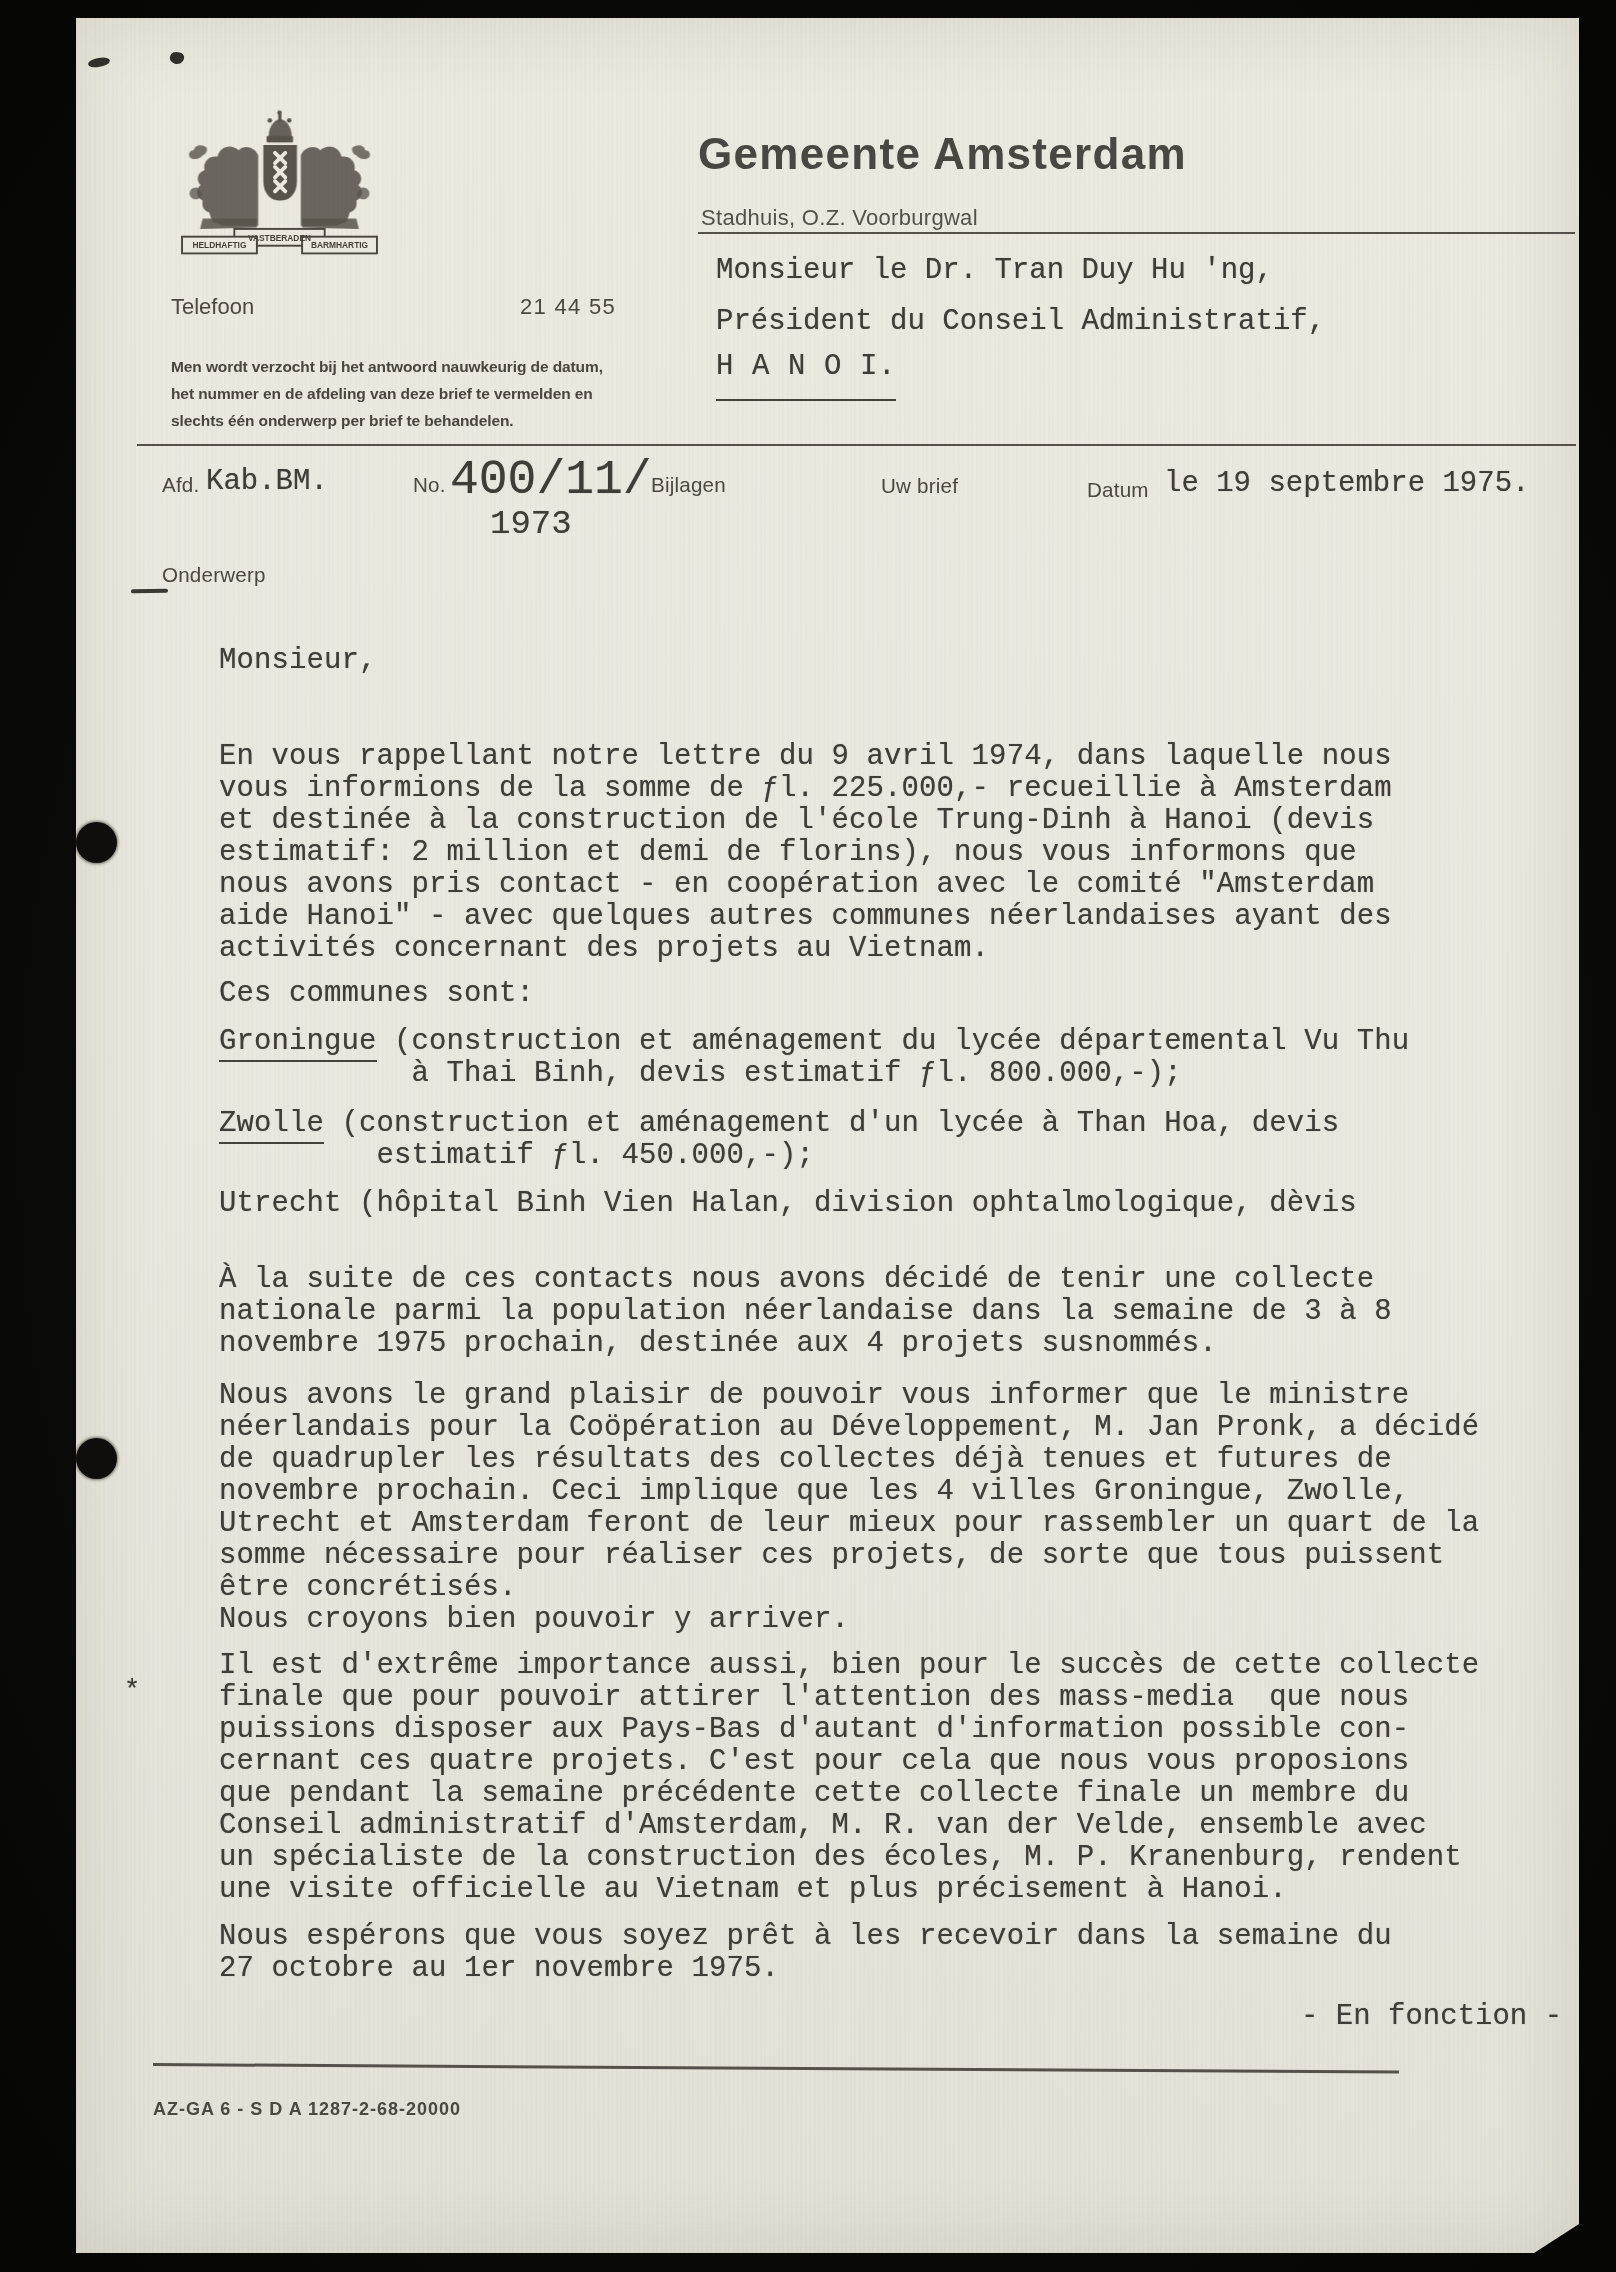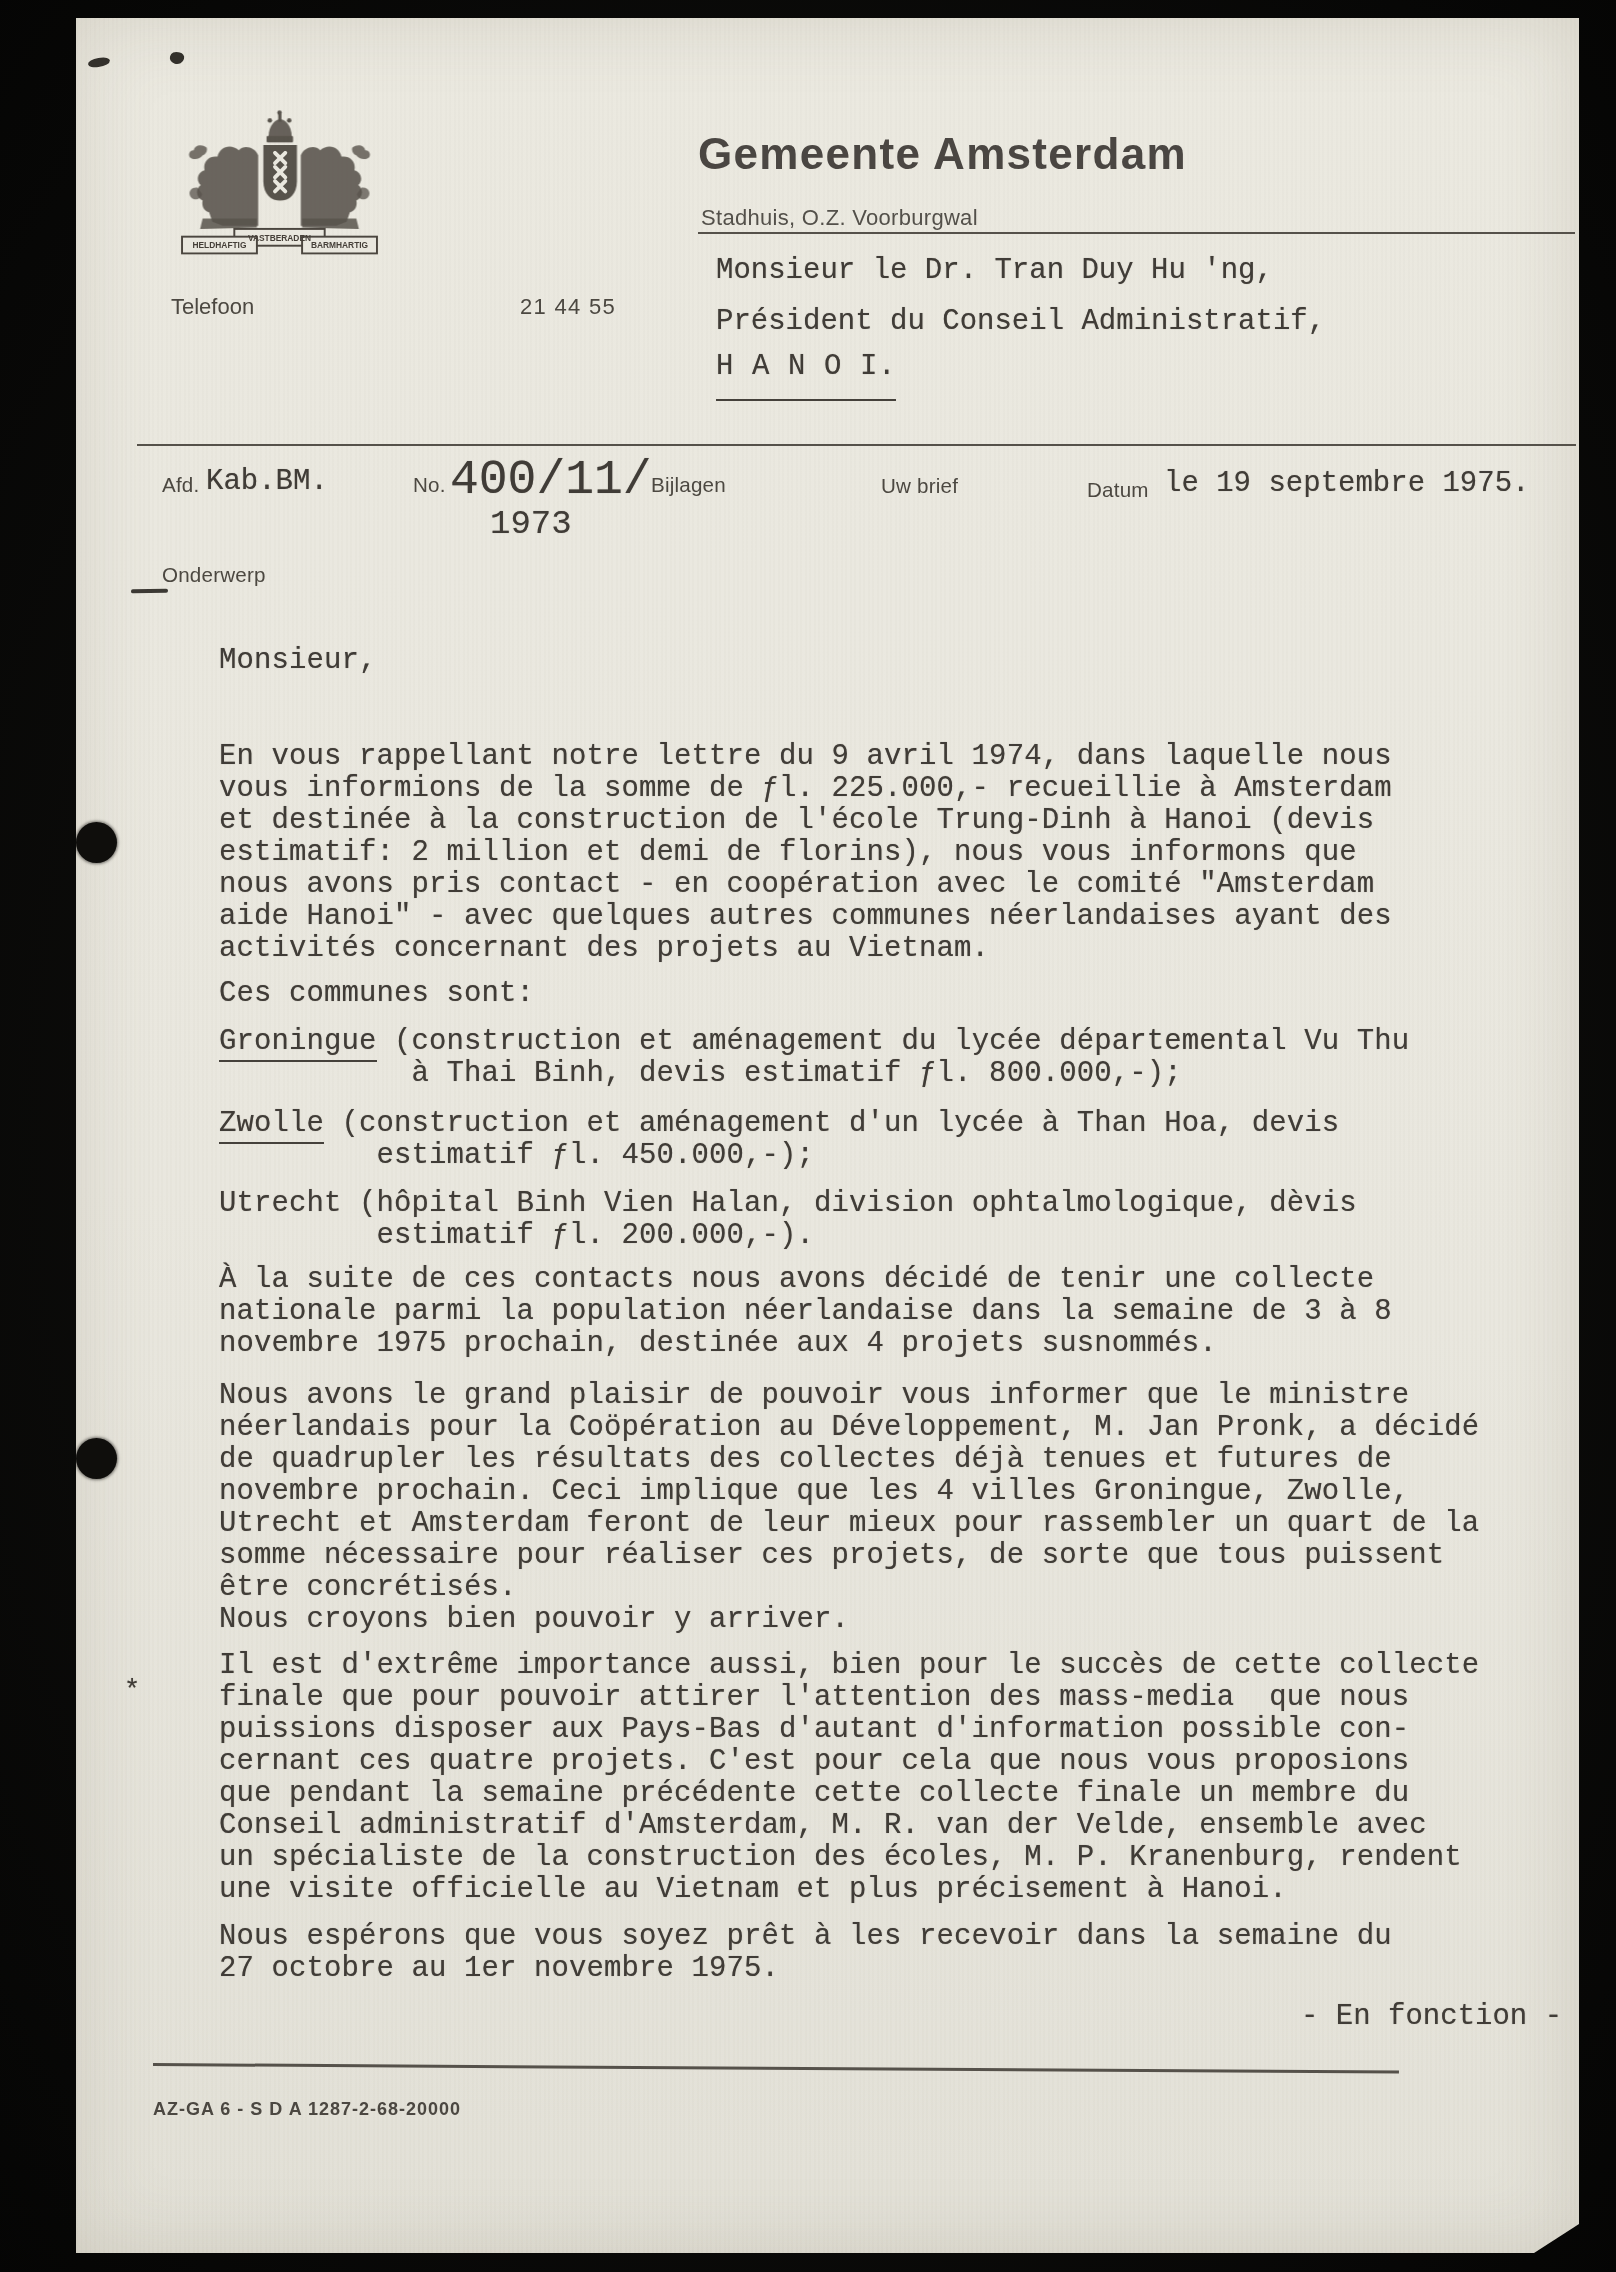--- a/index.html
+++ b/index.html
@@ -98,20 +98,23 @@
   <div class="abs brand" style="left:622px;top:111px;">Gemeente Amsterdam</div>
   <div class="abs address" style="left:625px;top:187px;">Stadhuis, O.Z. Voorburgwal</div>
   <div class="abs rule" style="left:622px;top:214px;width:877px;"></div>
 
   <div class="abs mono typed-head" style="left:640px;top:288px;">Président du Conseil Administratif,</div>
   <div class="abs mono typed-head" style="left:640px;top:237px;">Monsieur le Dr. Tran Duy Hu 'ng,</div>
   <div class="abs mono typed-head" style="left:640px;top:333px;"><span class="hanoi">H A N O I.</span></div>
 
   <div class="abs sans" style="left:95px;top:276px;font-size:22px;">Telefoon</div>
   <div class="abs sans" style="left:444px;top:276px;font-size:22px;letter-spacing:1.3px;">21 44 55</div>
+  <div class="abs notice pre" style="left:95px;top:335px;">Men wordt verzocht bij het antwoord nauwkeurig de datum,
+het nummer en de afdeling van deze brief te vermelden en
+slechts één onderwerp per brief te behandelen.</div>
 
   <div class="abs rule" style="left:61px;top:426px;width:1439px;"></div>
   <div class="abs sans label" style="left:86px;top:455px;">Afd.</div>
   <div class="abs mono" style="left:130px;top:447px;font-size:29px;">Kab.BM.</div>
   <div class="abs sans label" style="left:337px;top:455px;">No.</div>
   <div class="abs mono" style="left:374px;top:435px;font-size:48px;">400/11/</div>
   <div class="abs mono" style="left:414px;top:487px;font-size:34px;">1973</div>
   <div class="abs sans label" style="left:575px;top:455px;">Bijlagen</div>
   <div class="abs sans label" style="left:805px;top:456px;">Uw brief</div>
   <div class="abs sans label" style="left:1011px;top:460px;">Datum</div>
@@ -131,21 +134,21 @@
 nous avons pris contact - en coopération avec le comité "Amsterdam
 aide Hanoi" - avec quelques autres communes néerlandaises ayant des
 activités concernant des projets au Vietnam.</div>
 
   <div class="abs mono body-text" style="left:143px;top:960px;">Ces communes sont:</div>
 
   <div class="abs mono body-text" style="left:143px;top:1008px;"><span class="underlined-city">Groningue</span><span class="pre"> (construction et aménagement du lycée départemental Vu Thu</span><div class="pre">           à Thai Binh, devis estimatif ƒl. 800.000,-);</div></div>
 
   <div class="abs mono body-text" style="left:143px;top:1090px;"><span class="underlined-city">Zwolle</span><span class="pre"> (construction et aménagement d'un lycée à Than Hoa, devis</span><div class="pre">         estimatif ƒl. 450.000,-);</div></div>
 
-  <div class="abs mono body-text" style="left:143px;top:1170px;"><span>Utrecht</span><span class="pre"> (hôpital Binh Vien Halan, division ophtalmologique, dèvis</span><div class="pre">         estimatif ƒl. 200.000,-).</div></div>
+  <div class="abs mono body-text" style="left:143px;top:1170px;"><span>Utrecht</span><span class="pre"> (hôpital Binh Vien Halan, division ophtalmologique, dèvis</span></div>
 
   <div class="abs mono body-text pre" style="left:143px;top:1246px;">À la suite de ces contacts nous avons décidé de tenir une collecte
 nationale parmi la population néerlandaise dans la semaine de 3 à 8
 novembre 1975 prochain, destinée aux 4 projets susnommés.</div>
 
   <div class="abs mono body-text pre" style="left:143px;top:1362px;">Nous avons le grand plaisir de pouvoir vous informer que le ministre
 néerlandais pour la Coöpération au Développement, M. Jan Pronk, a décidé
 de quadrupler les résultats des collectes déjà tenues et futures de
 novembre prochain. Ceci implique que les 4 villes Groningue, Zwolle,
 Utrecht et Amsterdam feront de leur mieux pour rassembler un quart de la

